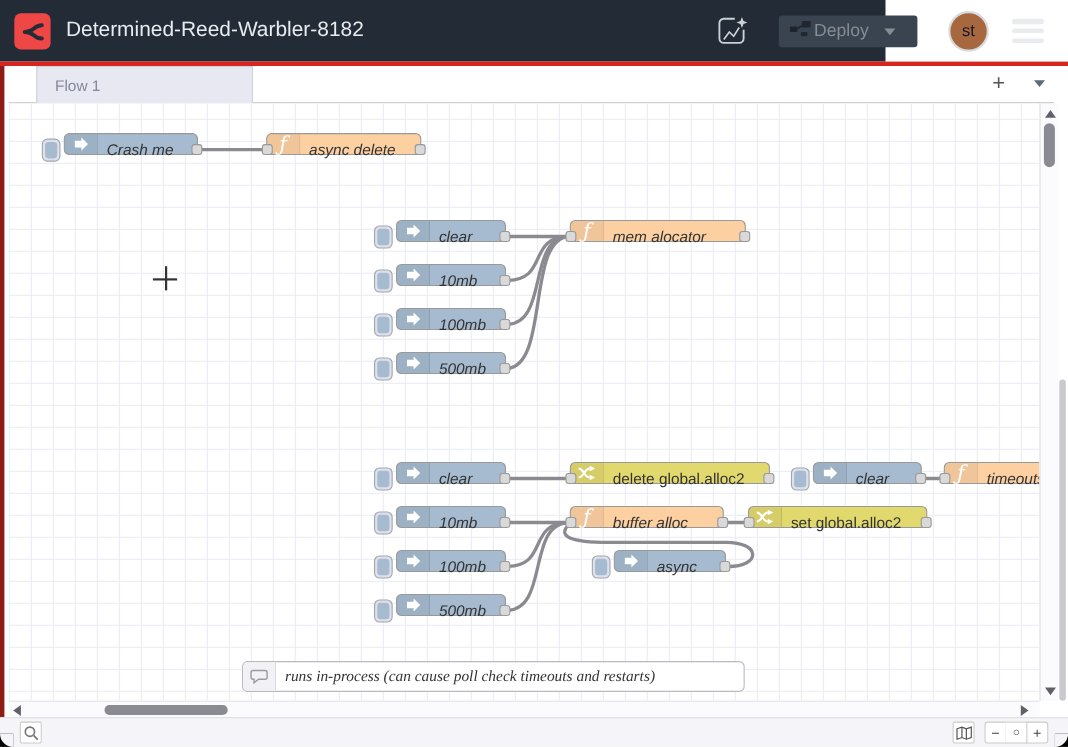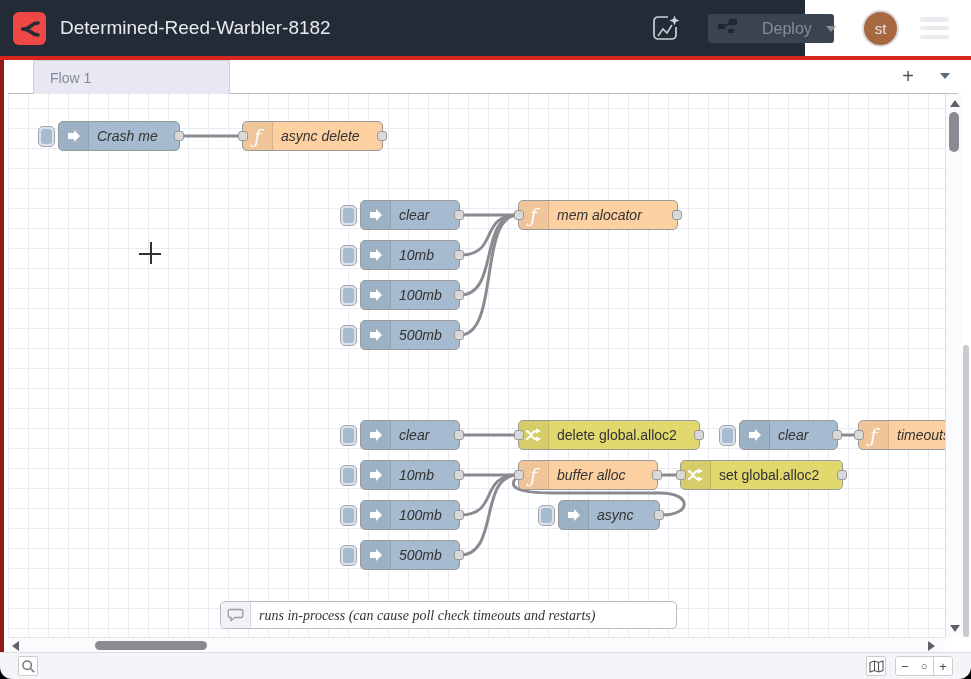--- a/index.html
+++ b/index.html
@@ -11,25 +11,25 @@
   .header { position:absolute; left:0; top:0; width:805px; height:56px; background:#232b36;
     display:flex; align-items:center; }
   .logo { position:absolute; left:13px; top:12px; width:33px; height:33px; background:#ef4746;
     border-radius:6px; display:flex; align-items:center; justify-content:center; }
   .title { position:absolute; left:60px; top:0; height:56px; line-height:56px; color:#e8ebee;
     font-size:19px; }
   .ai-btn { position:absolute; left:650px; top:13px; width:32px; height:32px; display:flex;
     align-items:center; justify-content:center; cursor:pointer; }
   .deploy { position:absolute; left:708px; top:14px; width:126px; height:29px; background:#3a4450;
     border-radius:3px; display:flex; align-items:center; padding:0 10px; }
-  .deploy .dlabel { color:#868d95; font-size:16px; margin-left:24px; }
+  .deploy .dlabel { color:#868d95; font-size:16px; margin-left:2px; }
   .deploy .caret { margin-left:14px; width:0; height:0; border-left:5px solid transparent;
     border-right:5px solid transparent; border-top:6px solid #868d95; }
   .avatar { position:absolute; left:862px; top:10px; width:37px; height:37px; border-radius:50%;
-    background:#a8683f; border:2px solid #d8dadd; color:#e5e5e5; font-size:15px;
+    background:#a8683f; border:2px solid #d8dadd; color:#0f172a; font-size:15px;
     display:flex; align-items:center; justify-content:center; }
   .menu-btn { position:absolute; left:920px; top:17px; width:29px; height:22px;
     display:flex; flex-direction:column; justify-content:space-between; cursor:pointer; }
   .menu-btn div { height:4.5px; background:#e9ebee; border-radius:2px; }
 
   
   .redline { position:absolute; left:0; top:56px; width:971px; height:4px; background:#d7261f; }
   .red-left { position:absolute; left:0; top:60px; width:4px; height:592px; background:#8e1b15; }
 
   
@@ -47,21 +47,21 @@
     border-left:5px solid transparent; border-right:5px solid transparent;
     border-top:6px solid #5b6b77; cursor:pointer; }
 
   
   .canvas { position:absolute; left:8px; top:94px; width:937px; height:543px; background:#fff;
     overflow:hidden;
     background-image:linear-gradient(#e9ebf4 1px, transparent 1px),
                      linear-gradient(90deg,#e9ebf4 1px, transparent 1px);
     background-size:20px 20px; background-position:0px 14px; }
   #wires { position:absolute; left:0; top:0; }
-  .node { position:absolute; height:30px; border:1px solid #999; border-radius:5px;
+  .node { position:absolute; height:20px; border:1px solid #999; border-radius:5px;
     cursor:pointer; }
   .node .icon { position:absolute; left:0; top:0; bottom:0; width:30px;
     background:rgba(0,0,0,0.05); border-right:1px solid rgba(0,0,0,0.10);
     border-radius:4px 0 0 4px; display:flex; align-items:center; justify-content:center; }
   .node .label { position:absolute; left:38px; top:0; height:28px; line-height:28px;
     font-size:14px; color:#333; white-space:nowrap; }
   .node.inject .label, .node.function .label, .node.comment .label { font-style:italic; }
   .node.comment { height:28px; border-color:#b9b9c2; background:#fff; }
   .node.comment .icon { background:#f2f2f6; border-right:1px solid #d7d7de; }
   .fx { font-family:"DejaVu Serif", serif; font-style:italic; font-size:19px; color:#fff; }

